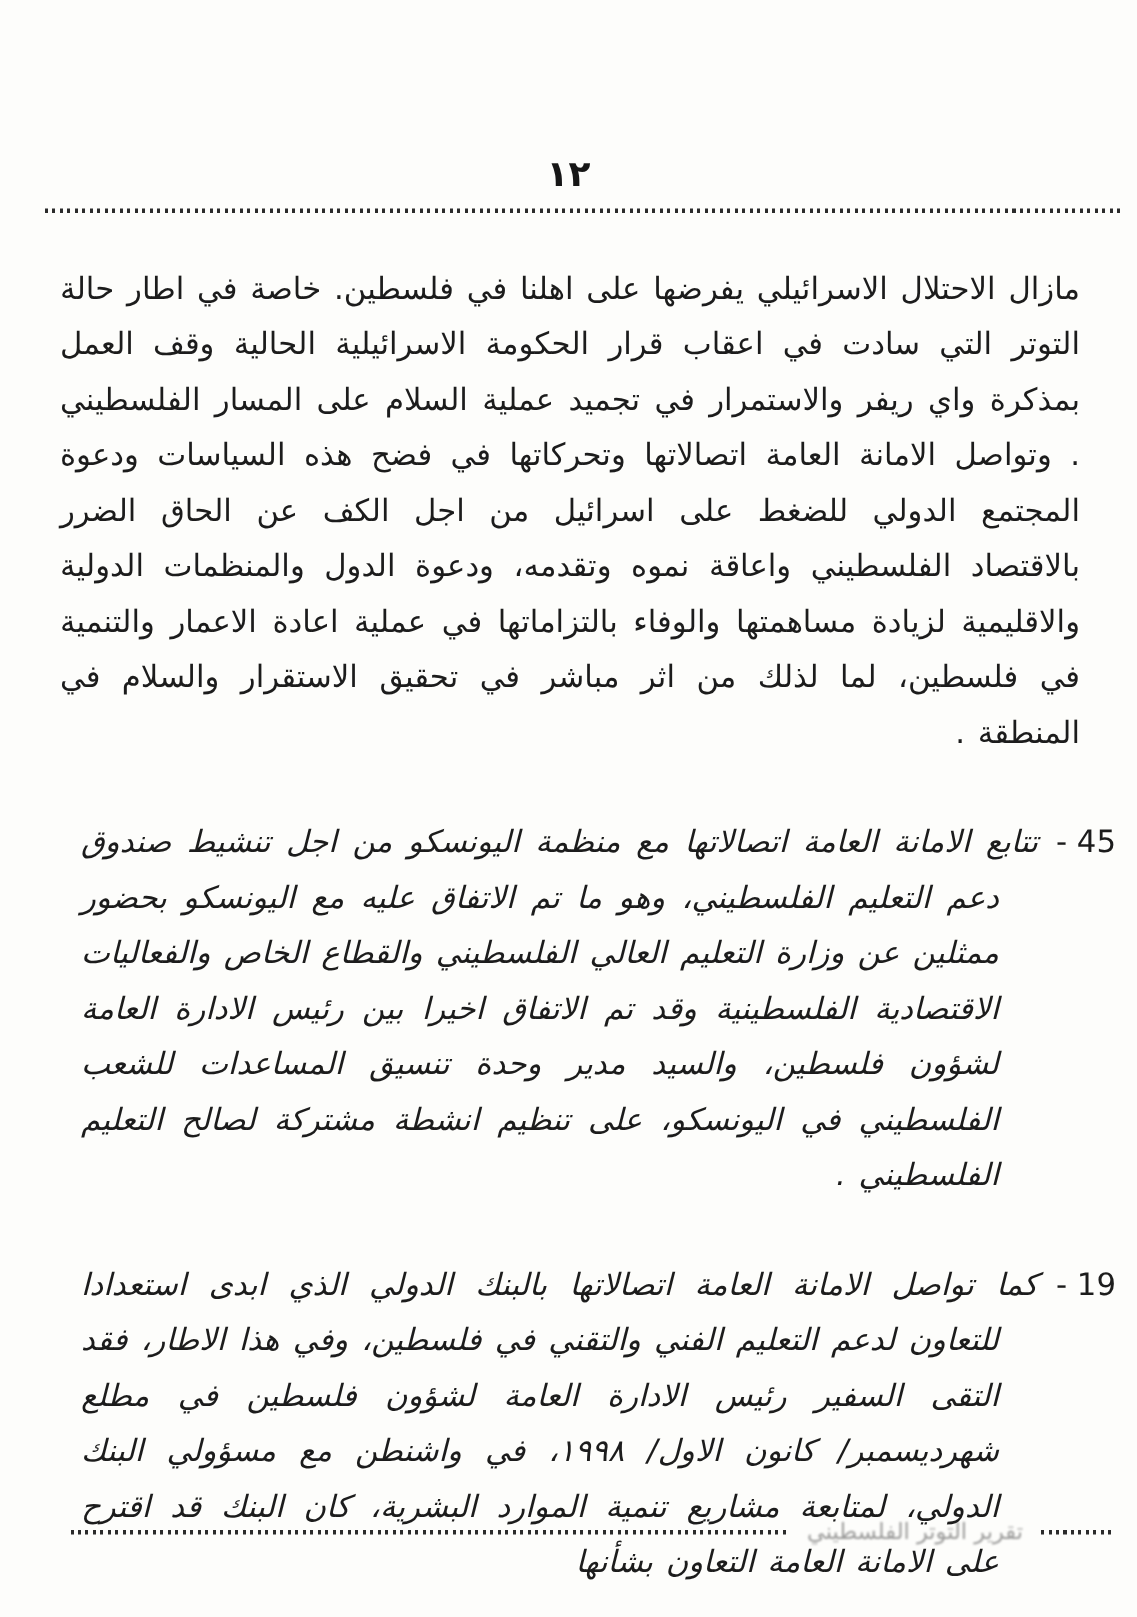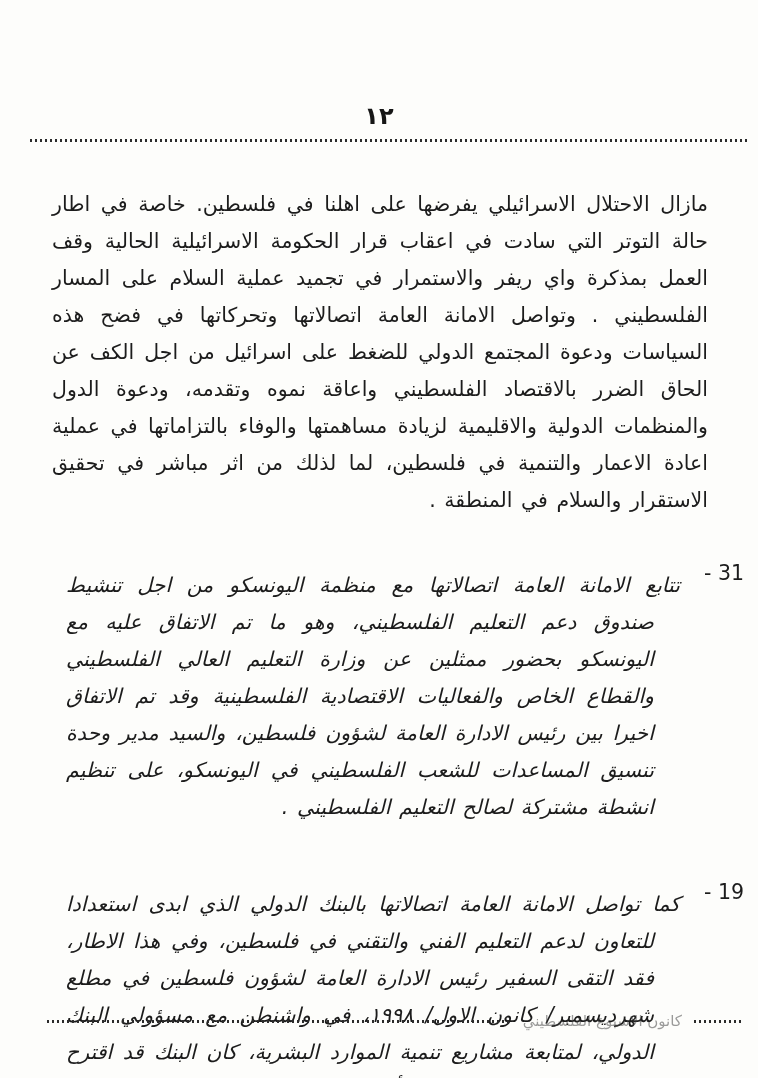--- a/index.html
+++ b/index.html
@@ -42,21 +42,21 @@
   .content {
     position: absolute;
     top: 174px;
     right: 38px;
     left: 40px;
   }
   .para {
     font-size: 20.5px;
     line-height: 37px;
     text-align: justify;
-    margin: 12px;
+    margin: 0;
     word-spacing: 2px;
   }
   .numbered {
     display: flex;
     align-items: flex-start;
     column-gap: 30px;
     margin-top: 36px;
     margin-left: 0;
     margin-right: -24px; 
   }
@@ -101,30 +101,30 @@
 
   <div class="page-number">١٢</div>
 
   <div class="dotline rule-top"></div>
 
   <div class="content">
 
     <p class="para">مازال الاحتلال الاسرائيلي يفرضها على اهلنا في فلسطين. خاصة في اطار حالة التوتر التي سادت في اعقاب قرار الحكومة الاسرائيلية الحالية وقف العمل بمذكرة واي ريفر والاستمرار في تجميد عملية السلام على المسار الفلسطيني . وتواصل الامانة العامة اتصالاتها وتحركاتها في فضح هذه السياسات ودعوة المجتمع الدولي للضغط على اسرائيل من اجل الكف عن الحاق الضرر بالاقتصاد الفلسطيني واعاقة نموه وتقدمه، ودعوة الدول والمنظمات الدولية والاقليمية لزيادة مساهمتها والوفاء بالتزاماتها في عملية اعادة الاعمار والتنمية في فلسطين، لما لذلك من اثر مباشر في تحقيق الاستقرار والسلام في المنطقة .</p>
 
     <div class="numbered">
-      <div class="marker">31 -</div>
+      <div class="marker">45 -</div>
       <p class="para nbody">تتابع الامانة العامة اتصالاتها مع منظمة اليونسكو من اجل تنشيط صندوق دعم التعليم الفلسطيني، وهو ما تم الاتفاق عليه مع اليونسكو بحضور ممثلين عن وزارة التعليم العالي الفلسطيني والقطاع الخاص والفعاليات الاقتصادية الفلسطينية وقد تم الاتفاق اخيرا بين رئيس الادارة العامة لشؤون فلسطين، والسيد مدير وحدة تنسيق المساعدات للشعب الفلسطيني في اليونسكو، على تنظيم انشطة مشتركة لصالح التعليم الفلسطيني .</p>
     </div>
 
     <div class="numbered">
       <div class="marker">19 -</div>
       <p class="para nbody">كما تواصل الامانة العامة اتصالاتها بالبنك الدولي الذي ابدى استعدادا للتعاون لدعم التعليم الفني والتقني في فلسطين، وفي هذا الاطار، فقد التقى السفير رئيس الادارة العامة لشؤون فلسطين في مطلع شهرديسمبر/ كانون الاول/ ١٩٩٨، في واشنطن مع مسؤولي البنك الدولي، لمتابعة مشاريع تنمية الموارد البشرية، كان البنك قد اقترح على الامانة العامة التعاون بشأنها</p>
     </div>
 
   </div>
 
   <div class="footer">
     <div class="dotline dash-short"></div>
-    <div class="footer-note">كانون الاسبوع الفلسطيني</div>
+    <div class="footer-note">تقرير التوتر الفلسطيني</div>
     <div class="dotline dash-long"></div>
   </div>
 
 </div>
 
 </body></html>

